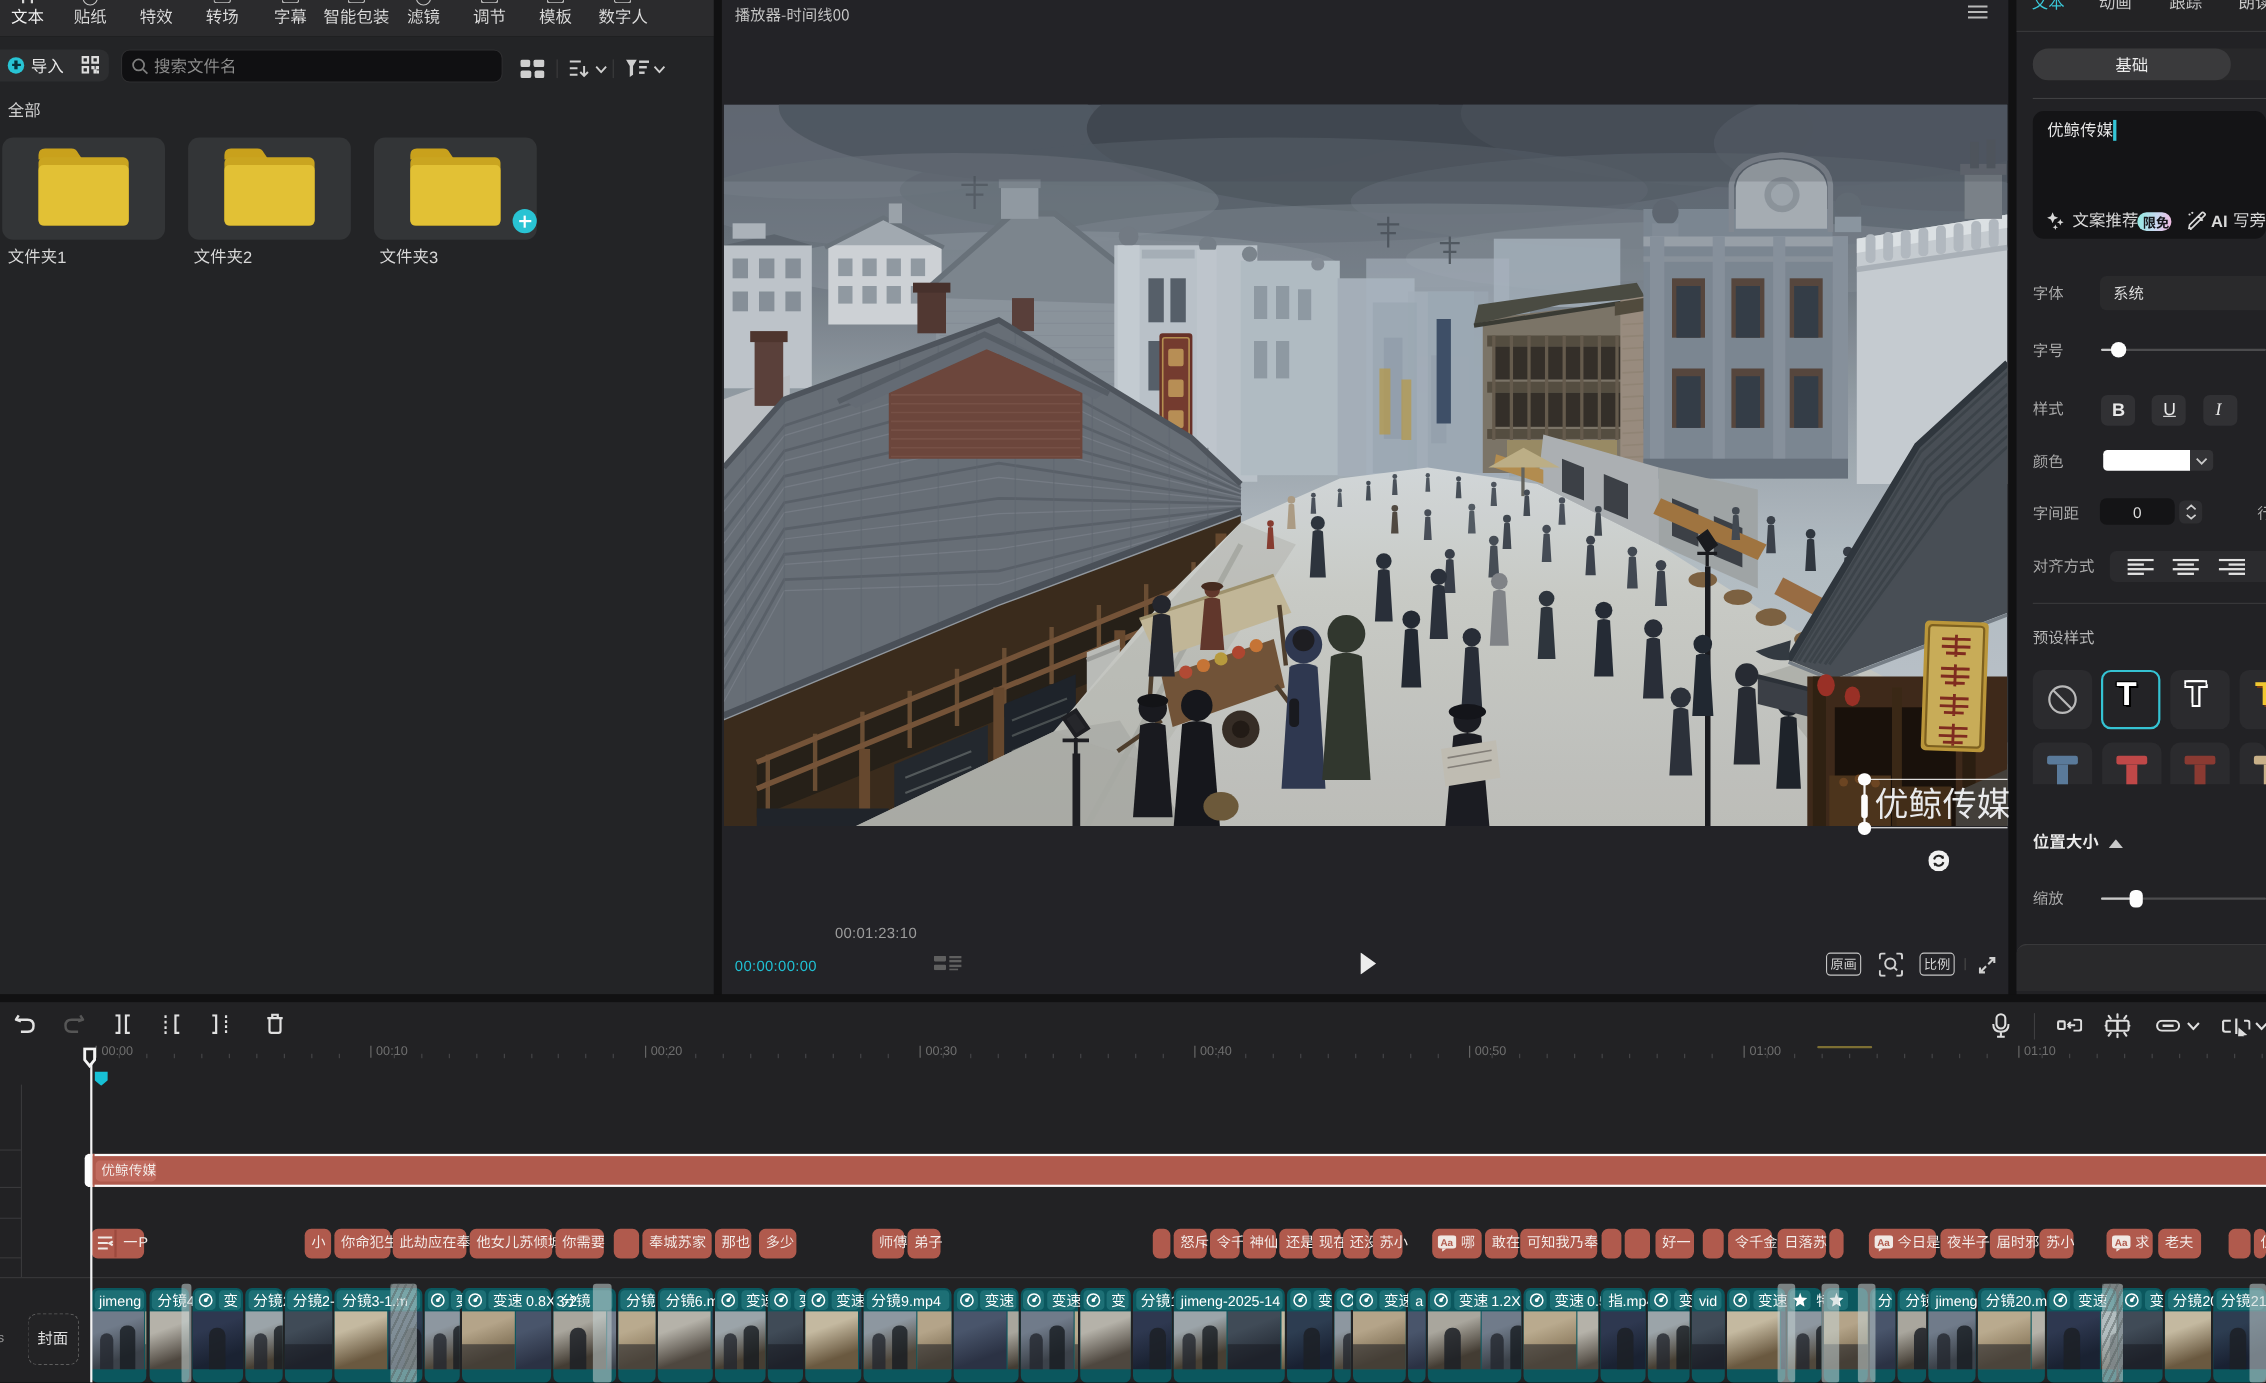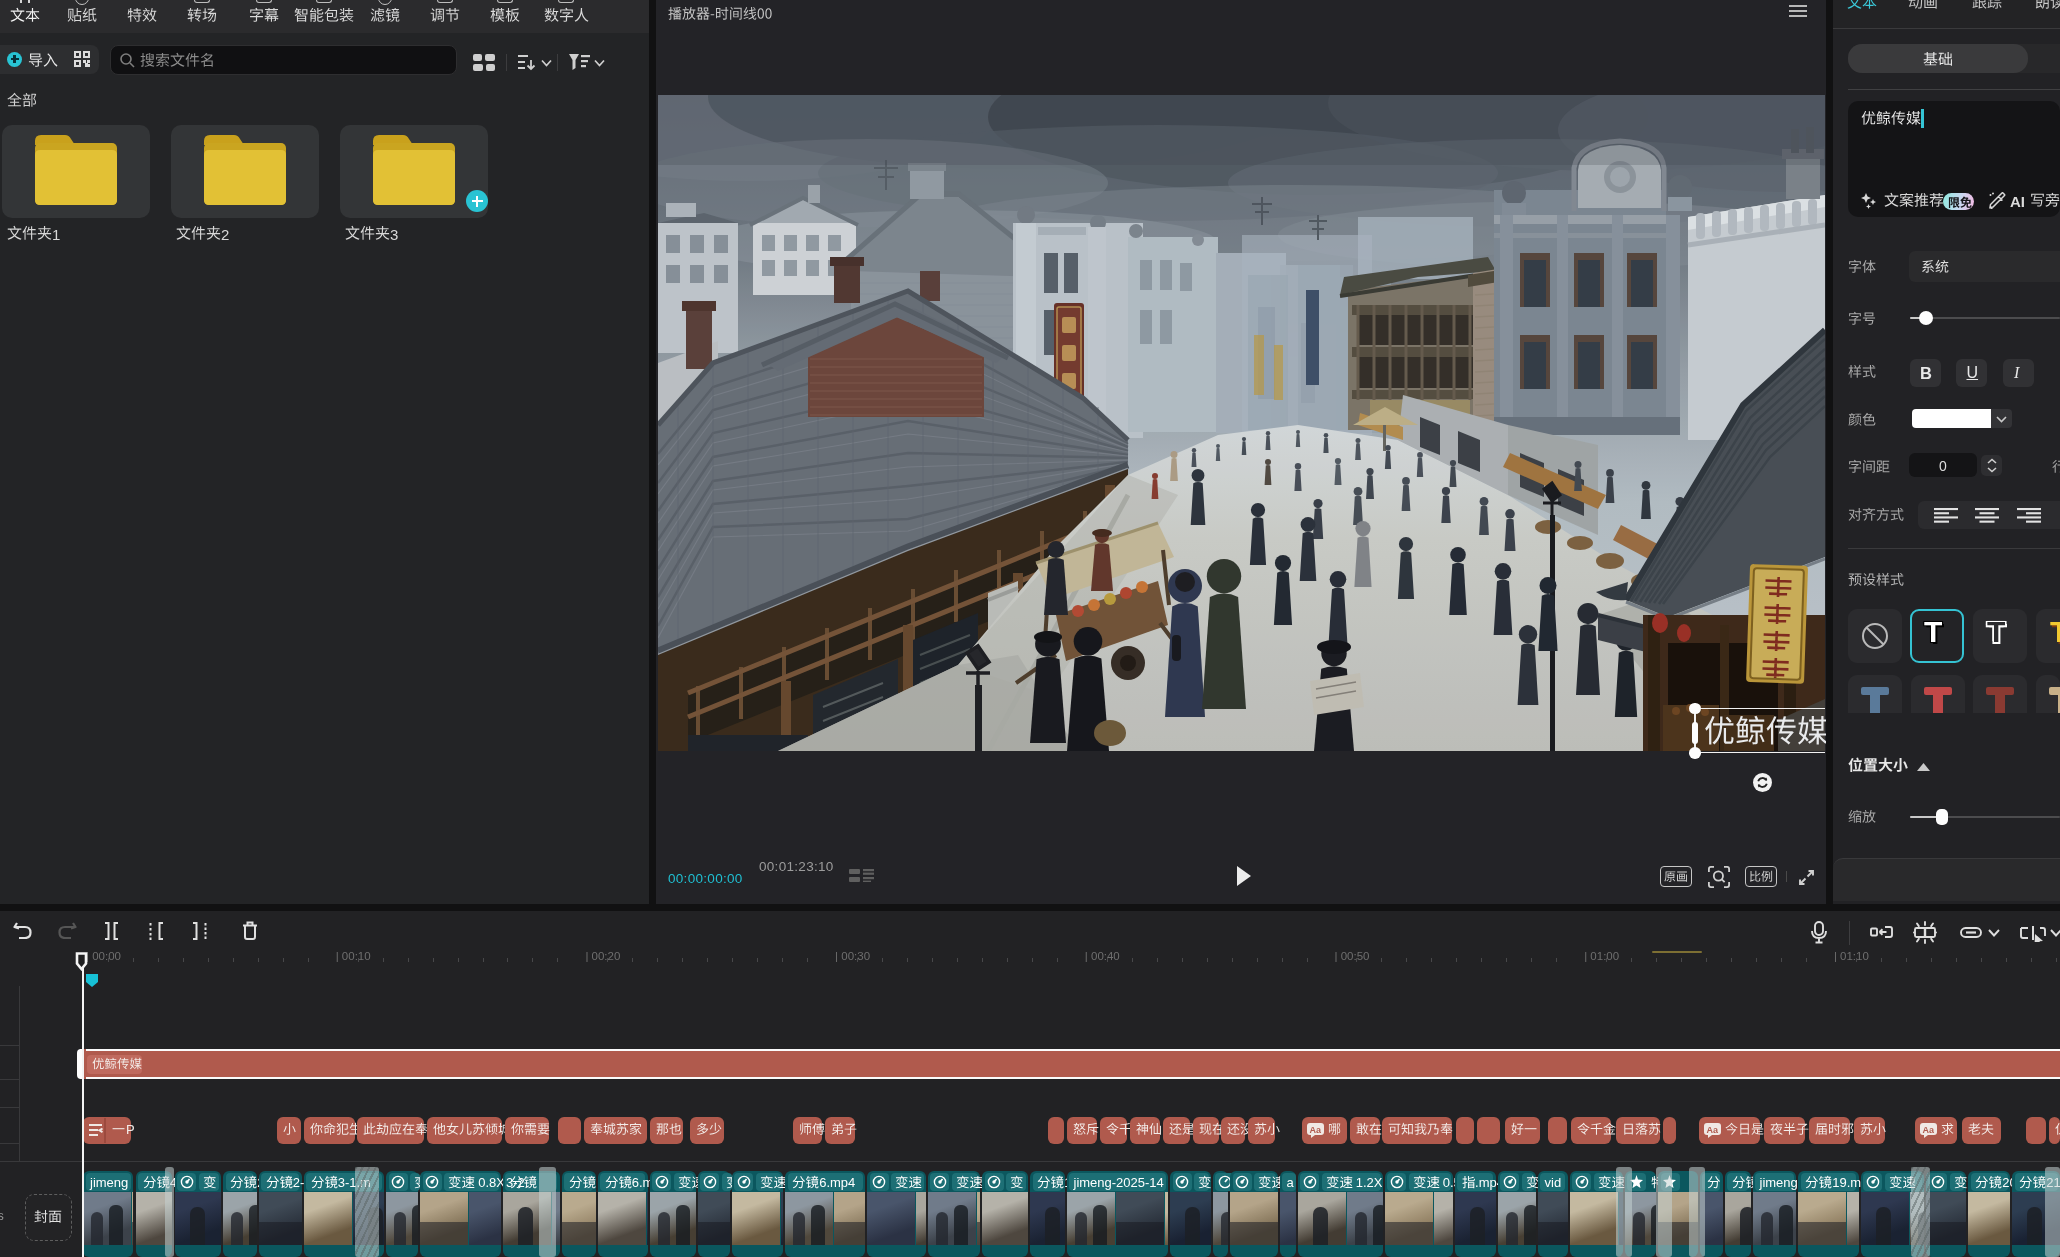--- a/index.html
+++ b/index.html
@@ -693,21 +693,21 @@
     <div style="position:absolute;left:1689px;top:747px;width:11.5px;height:11.5px;background:#fdfdfd;border-radius:50%"></div>
     <div style="position:absolute;left:1692.4px;top:722px;width:5.4px;height:22px;background:#fdfdfd;border-radius:3px"></div>
     <svg style="position:absolute;left:1753px;top:773px" width="19" height="19" viewBox="0 0 19 19">
 <circle cx="9.5" cy="9.5" r="9.5" fill="#f2f2f2"></circle>
 <path d="M5.2 8.2 A4.6 4.6 0 0 1 13.6 7.4" fill="none" stroke="#222" stroke-width="1.8"></path>
 <path d="M13.8 10.8 A4.6 4.6 0 0 1 5.4 11.6" fill="none" stroke="#222" stroke-width="1.8"></path>
 <path d="M13.6 4.6 l0.4 3 -3 -0.6 Z" fill="#222"></path>
       <path d="M5.4 14.4 l-0.4 -3 3 0.6 Z" fill="#222"></path>
     </svg>
     <div style="position:absolute;left:668px;top:871px;font-family:'Liberation Sans',sans-serif;font-size:13.5px;color:#20bfd2;white-space:nowrap;letter-spacing:0.3px">00:00:00:00</div>
-    <div style="position:absolute;left:759px;top:859px;font-family:'Liberation Sans',sans-serif;font-size:13.5px;color:#9c9c9c;white-space:nowrap;letter-spacing:0.3px">00:01:23:10</div>
+    <div style="position:absolute;left:759px;top:841px;font-family:'Liberation Sans',sans-serif;font-size:13.5px;color:#9c9c9c;white-space:nowrap;letter-spacing:0.3px">00:01:23:10</div>
     <svg style="position:absolute;left:849px;top:869px" width="26" height="13" viewBox="0 0 26 13" fill="#5f5f5f">
 <rect x="0" y="0" width="11" height="5" rx="1"></rect>
       <rect x="0" y="8" width="11" height="5" rx="1"></rect>
 <rect x="14" y="0" width="11" height="2.2"></rect>
       <rect x="14" y="3.6" width="11" height="2.2"></rect>
       <rect x="14" y="8" width="11" height="2.2"></rect>
       <rect x="14" y="11.6" width="8" height="2.2"></rect>
     </svg>
     <svg style="position:absolute;left:1236px;top:866px" width="15" height="20" viewBox="0 0 15 20">
       <path d="M1 0 L15 10 L1 20 Z" fill="#ececec"></path>
@@ -1455,21 +1455,21 @@
       <div style="position:absolute;left:8px;top:20px;width:12px;height:33px;background:#23272e;border-radius:6px 6px 0 0;opacity:0.8"></div>
       <div style="position:absolute;left:26px;top:13px;width:14px;height:40px;background:#171b21;border-radius:6px 6px 0 0;opacity:0.8"></div>
       <div style="position:absolute;left:49px;top:0;width:48px;height:53px;background:linear-gradient(160deg,#b4a489 30%,#7a6a4f 75%)"></div>
       <div style="position:absolute;left:49px;top:30px;width:48px;height:23px;background:rgba(25,28,34,0.55)"></div>
     </div>
     <div style="position:absolute;left:787.5px;top:1172.5px;width:75px;height:18px;background:#1d6f75;border-radius:4px;overflow:hidden"></div>
     <div style="position:absolute;left:792px;top:1174.5px;"><svg width="27.0" height="16.9" viewBox="0 0 27.0 16.9" fill="#ffffff">
         <use href="#gr5206" transform="translate(0.0 12.22) scale(0.0135 -0.0135)"></use>
         <use href="#gr955c" transform="translate(13.5 12.22) scale(0.0135 -0.0135)"></use>
       </svg></div>
-    <div style="position:absolute;left:819.2px;top:1175px;font-family:'Liberation Sans',sans-serif;font-size:13px;color:#ffffff;white-space:nowrap;">6.mp4</div>
+    <div style="position:absolute;left:819.2px;top:1175px;font-family:'Liberation Sans',sans-serif;font-size:13px;color:#ffffff;white-space:nowrap;">9.mp4</div>
     <div style="position:absolute;left:867px;top:1171px;width:58.5px;height:86px;background:#0b575e;border-radius:6px;overflow:hidden"></div>
     <div style="position:absolute;left:867px;top:1192px;width:58.5px;height:53px;overflow:hidden">
       <div style="position:absolute;left:0px;top:0;width:48px;height:53px;background:linear-gradient(160deg,#49556b 30%,#2b3244 75%)"></div>
       <div style="position:absolute;left:49px;top:0;width:48px;height:53px;background:linear-gradient(160deg,#a9a69d 30%,#433c33 75%)"></div>
     </div>
     <div style="position:absolute;left:869.5px;top:1172.5px;width:19px;height:18px;background:#1d6f75;border-radius:4px"></div>
     <svg style="position:absolute;left:872px;top:1175px" width="14" height="14" viewBox="0 0 14 14" fill="none" stroke="#fff" stroke-width="1.4">
 <circle cx="7" cy="7" r="5.6"></circle>
       <path d="M7 7 L9.5 4" stroke-width="1.7"></path>
       <circle cx="7" cy="7" r="1" fill="#fff"></circle>
@@ -1720,21 +1720,21 @@
     <div style="position:absolute;left:1798px;top:1192px;width:60.5px;height:53px;overflow:hidden">
       <div style="position:absolute;left:0px;top:0;width:48px;height:53px;background:linear-gradient(160deg,#b9aa8e 30%,#887659 75%)"></div>
       <div style="position:absolute;left:0px;top:30px;width:48px;height:23px;background:rgba(25,28,34,0.55)"></div>
       <div style="position:absolute;left:49px;top:0;width:48px;height:53px;background:linear-gradient(160deg,#b5b2a9 30%,#4e473f 75%)"></div>
     </div>
     <div style="position:absolute;left:1800.5px;top:1172.5px;width:55.5px;height:18px;background:#1d6f75;border-radius:4px;overflow:hidden"></div>
     <div style="position:absolute;left:1805px;top:1174.5px;"><svg width="27.0" height="16.9" viewBox="0 0 27.0 16.9" fill="#ffffff">
         <use href="#gr5206" transform="translate(0.0 12.22) scale(0.0135 -0.0135)"></use>
         <use href="#gr955c" transform="translate(13.5 12.22) scale(0.0135 -0.0135)"></use>
       </svg></div>
-    <div style="position:absolute;left:1832.2px;top:1175px;font-family:'Liberation Sans',sans-serif;font-size:13px;color:#ffffff;white-space:nowrap;">19.m</div>
+    <div style="position:absolute;left:1832.2px;top:1175px;font-family:'Liberation Sans',sans-serif;font-size:13px;color:#ffffff;white-space:nowrap;">20.m</div>
     <div style="position:absolute;left:1860.5px;top:1171px;width:63.0px;height:86px;background:#0b575e;border-radius:6px;overflow:hidden"></div>
     <div style="position:absolute;left:1860.5px;top:1192px;width:63.0px;height:53px;overflow:hidden">
       <div style="position:absolute;left:0px;top:0;width:48px;height:53px;background:linear-gradient(160deg,#2e3850 30%,#1a2232 75%)"></div>
       <div style="position:absolute;left:15px;top:15px;width:15px;height:38px;background:#1c2026;border-radius:7px 7px 0 0;opacity:0.85"></div>
       <div style="position:absolute;left:49px;top:0;width:48px;height:53px;background:linear-gradient(160deg,#9ba4a9 30%,#473f33 75%)"></div>
       <div style="position:absolute;left:57px;top:20px;width:12px;height:33px;background:#23272e;border-radius:6px 6px 0 0;opacity:0.8"></div>
     </div>
     <div style="position:absolute;left:1863.0px;top:1172.5px;width:19px;height:18px;background:#1d6f75;border-radius:4px"></div>
     <svg style="position:absolute;left:1865.5px;top:1175px" width="14" height="14" viewBox="0 0 14 14" fill="none" stroke="#fff" stroke-width="1.4">
 <circle cx="7" cy="7" r="5.6"></circle>

